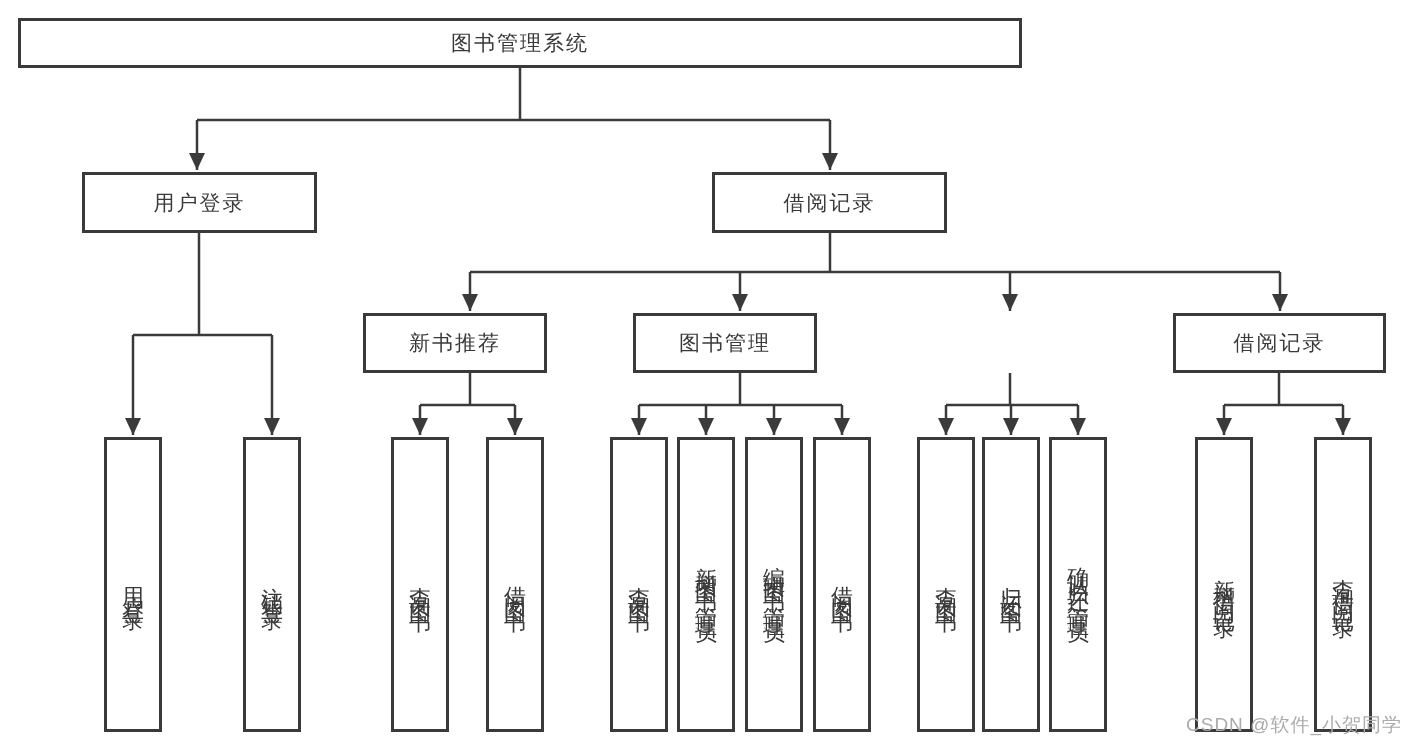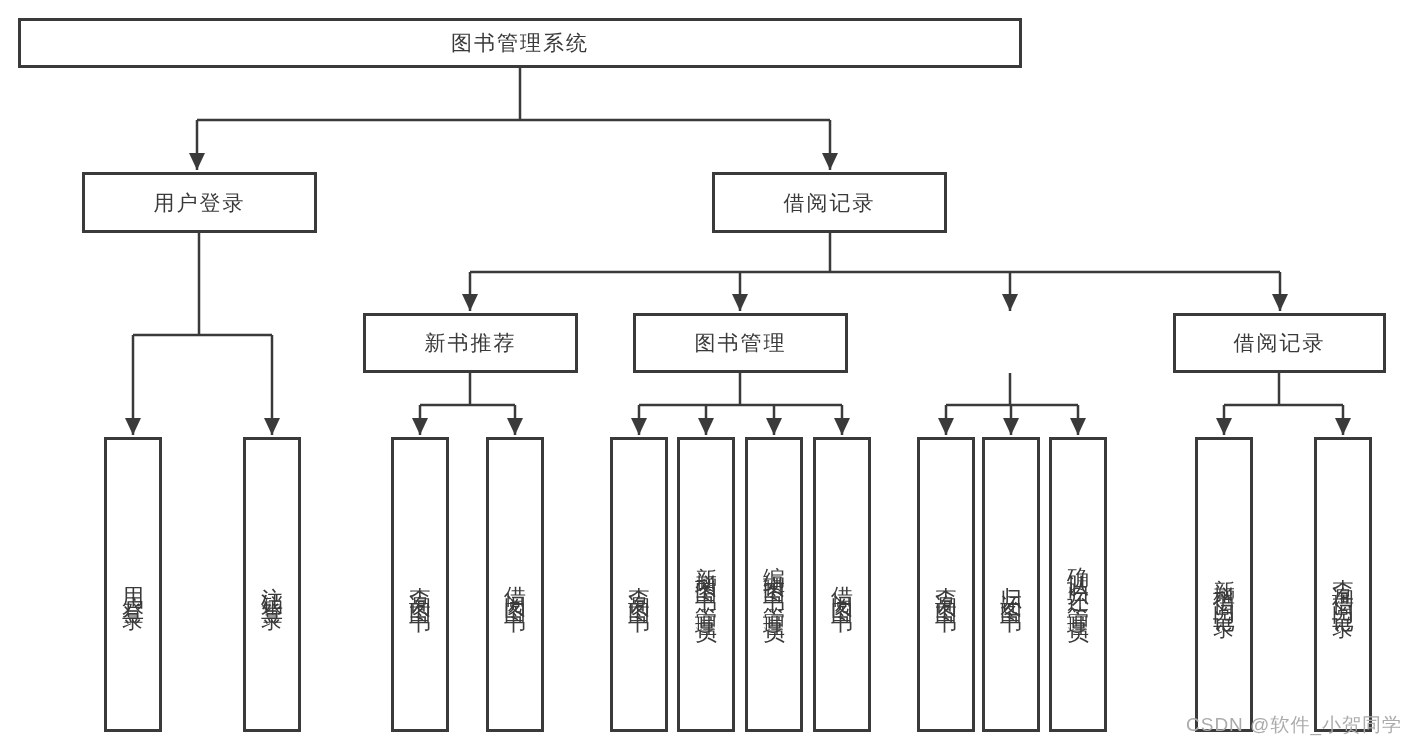--- a/index.html
+++ b/index.html
@@ -27,21 +27,21 @@
     justify-content: center;
     color: #3a3a3a;
   }
   .hlabel {
     font-size: 21px;
     letter-spacing: 2px;
     white-space: nowrap;
   }
   .node.root   { left: 18px;  top: 18px;  width: 1004px; height: 50px; }
   .node.lvl2   { top: 172px; width: 235px; height: 61px; }
-  .node.lvl3   { top: 313px; width: 215px; height: 60px; }
+  .node.lvl3   { top: 313px; width: 184px; height: 60px; }
   .node.leaf   { top: 437px; width: 58px;  height: 295px; }
   .vtext {
     writing-mode: vertical-rl;
     text-orientation: mixed;
     font-size: 22px;
     letter-spacing: 8px;
     color: #3a3a3a;
     line-height: 1;
     max-height: 285px;
   }

